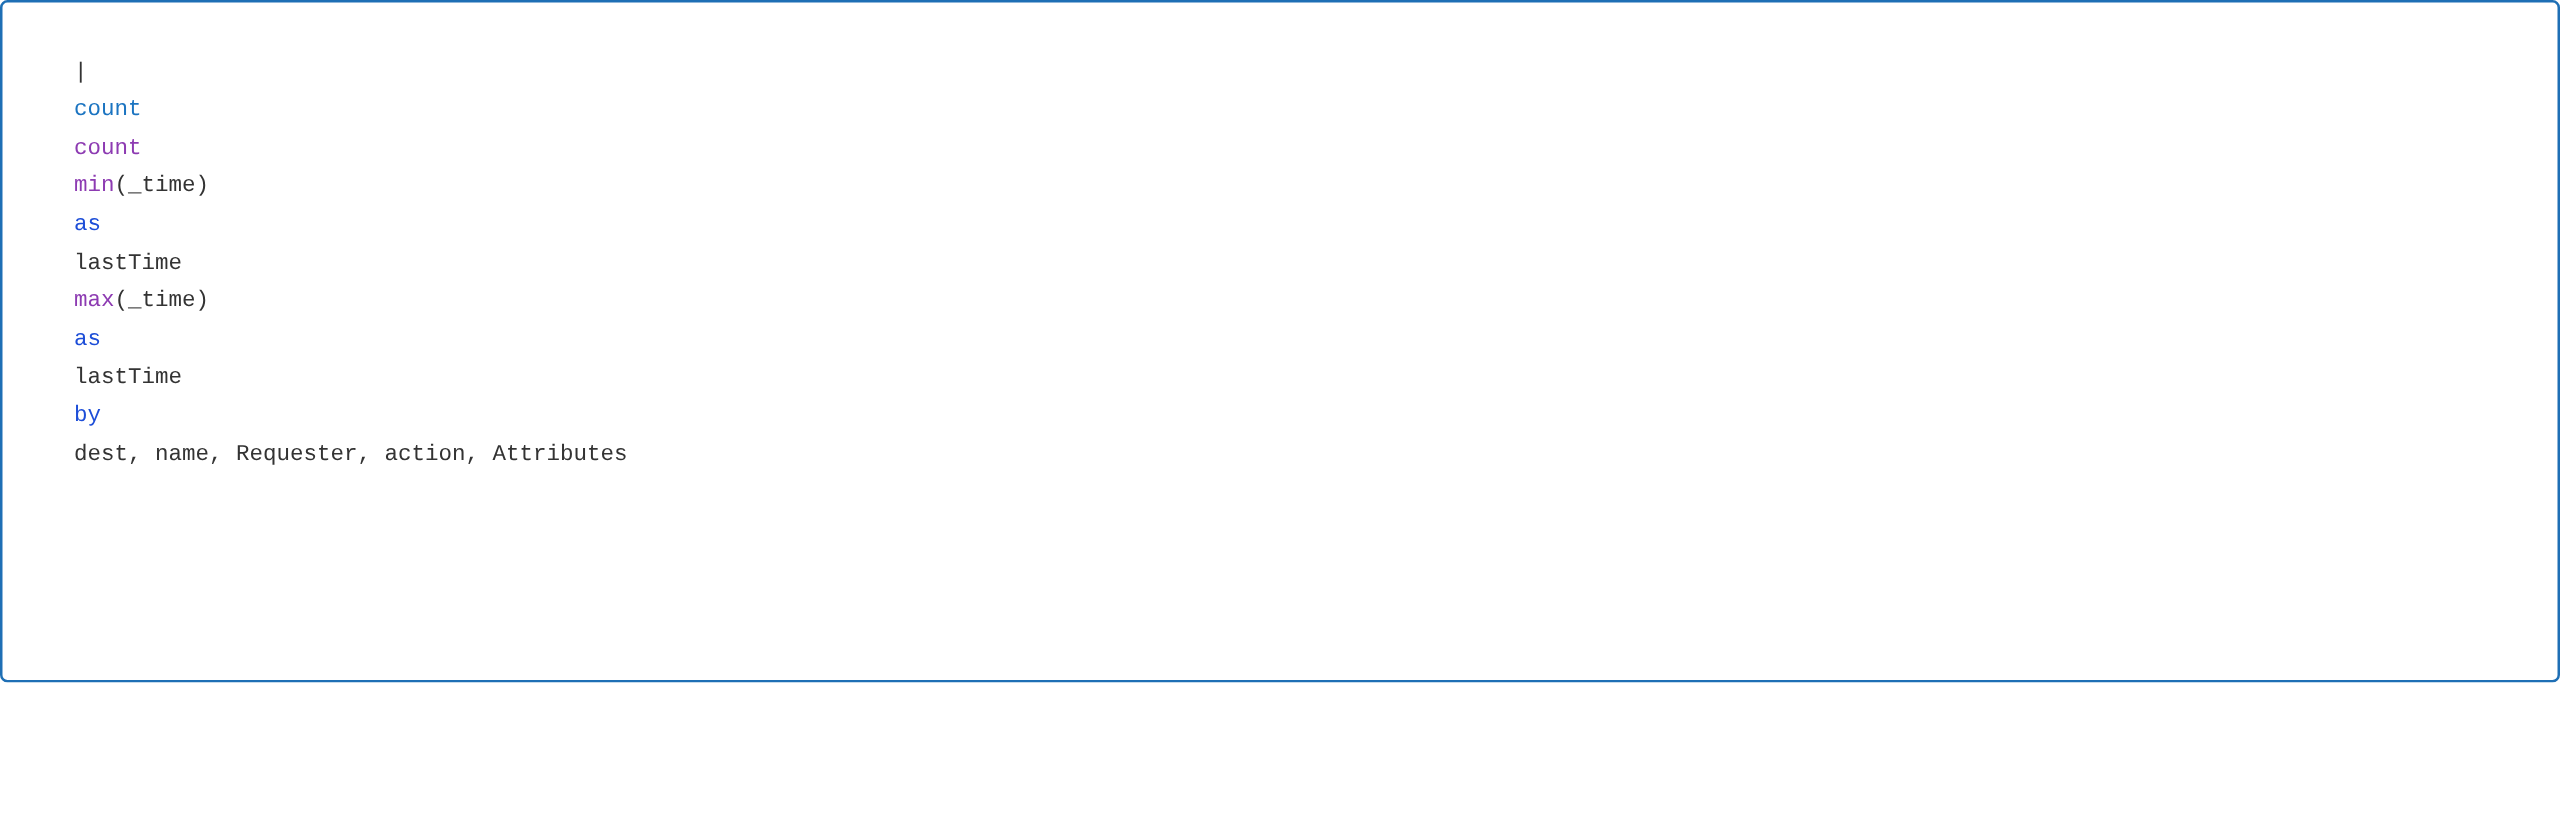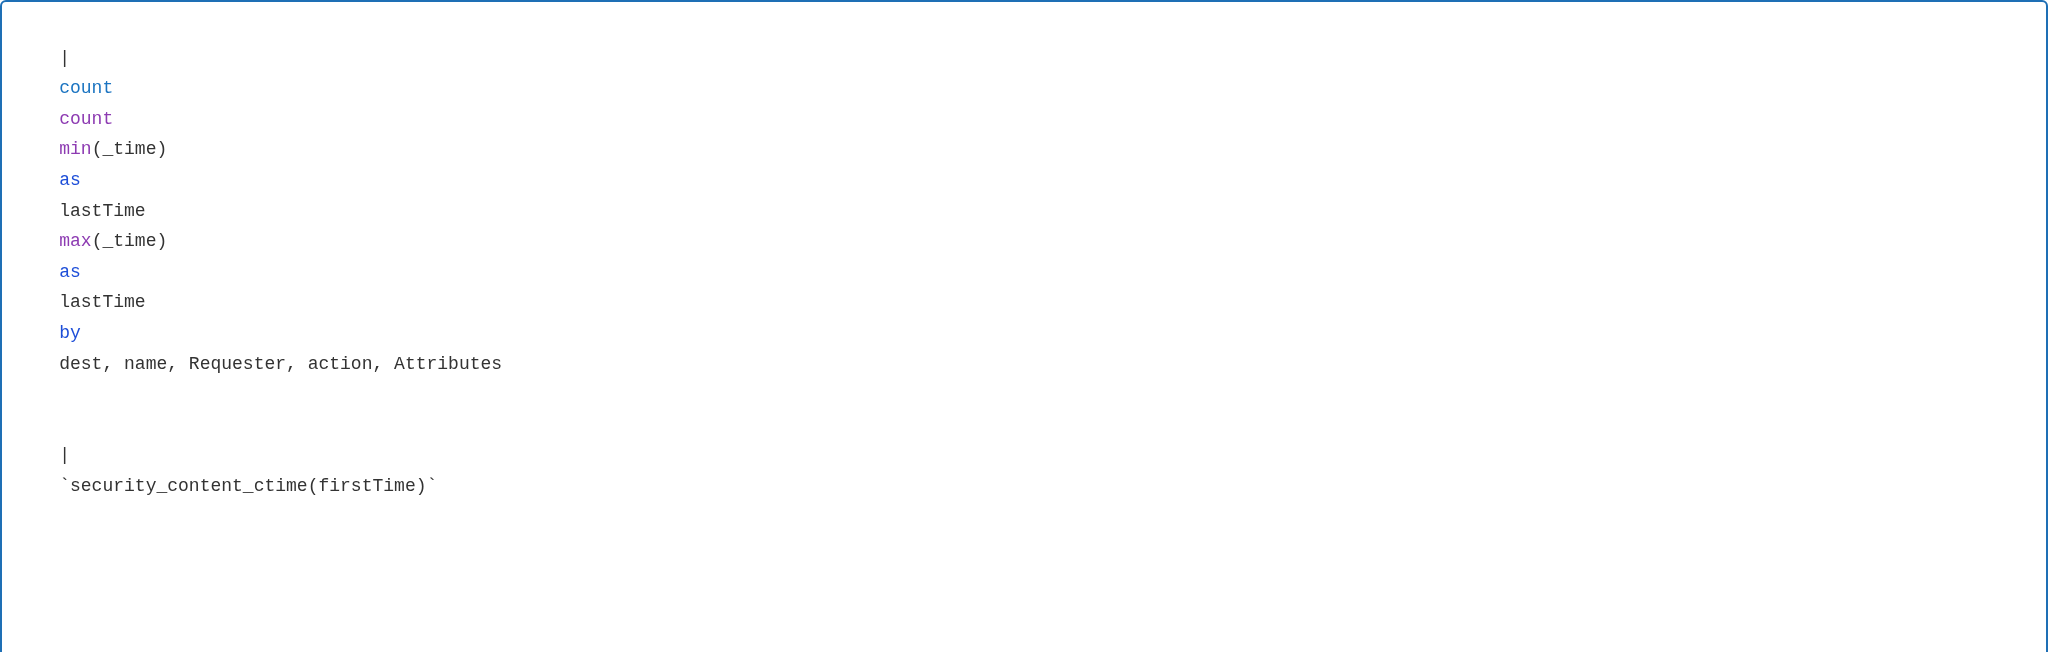--- a/index.html
+++ b/index.html
@@ -37,20 +37,16 @@
     <span class="tok-func">min</span><span class="tok-plain">(_time)</span>
     <span class="tok-kw">as</span>
     <span class="tok-plain">lastTime</span>
     <span class="tok-func">max</span><span class="tok-plain">(_time)</span>
     <span class="tok-kw">as</span>
     <span class="tok-plain">lastTime</span>
     <span class="tok-kw">by</span>
     <span class="tok-plain">dest, name, Requester, action, Attributes</span>
   </div>
   <div class="mono query-line">
-    <span class="tok-pipe">|</span>
-    <span class="tok-plain">`security_content_ctime(firstTime)`</span>
-  </div>
-  <div class="mono query-line">
     
     
   </div>
 </div>
 
 </body></html>

